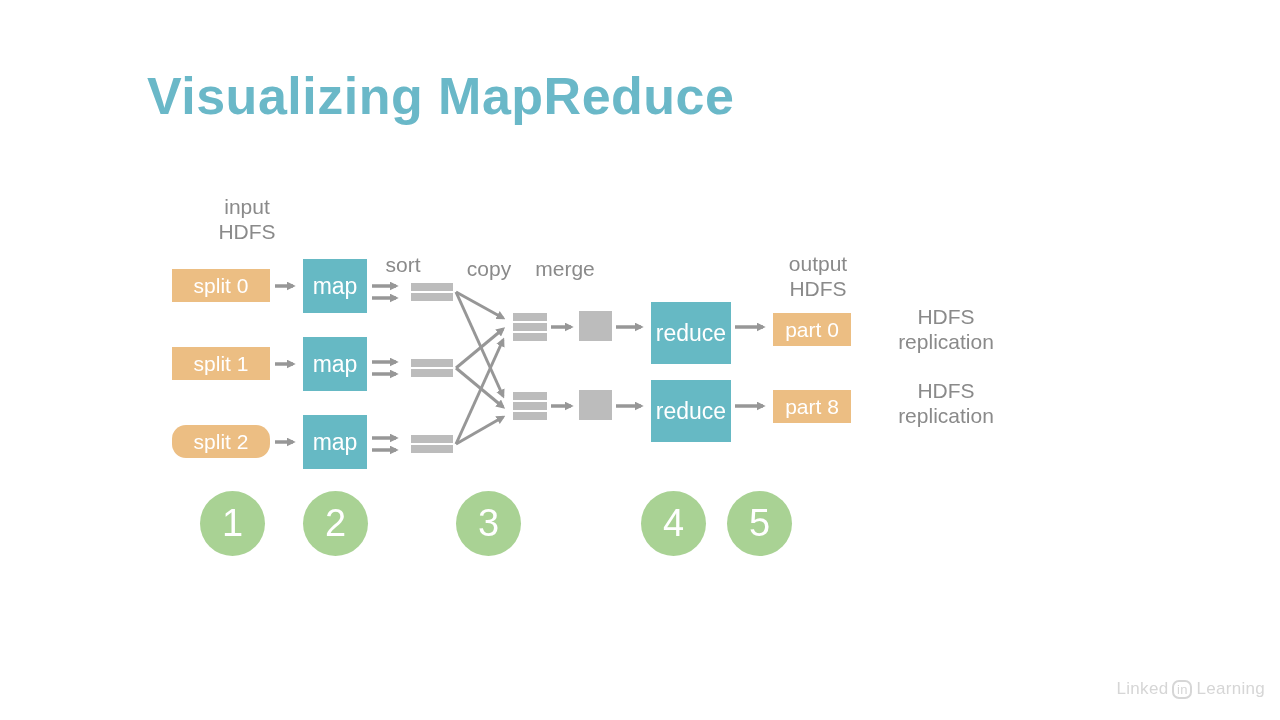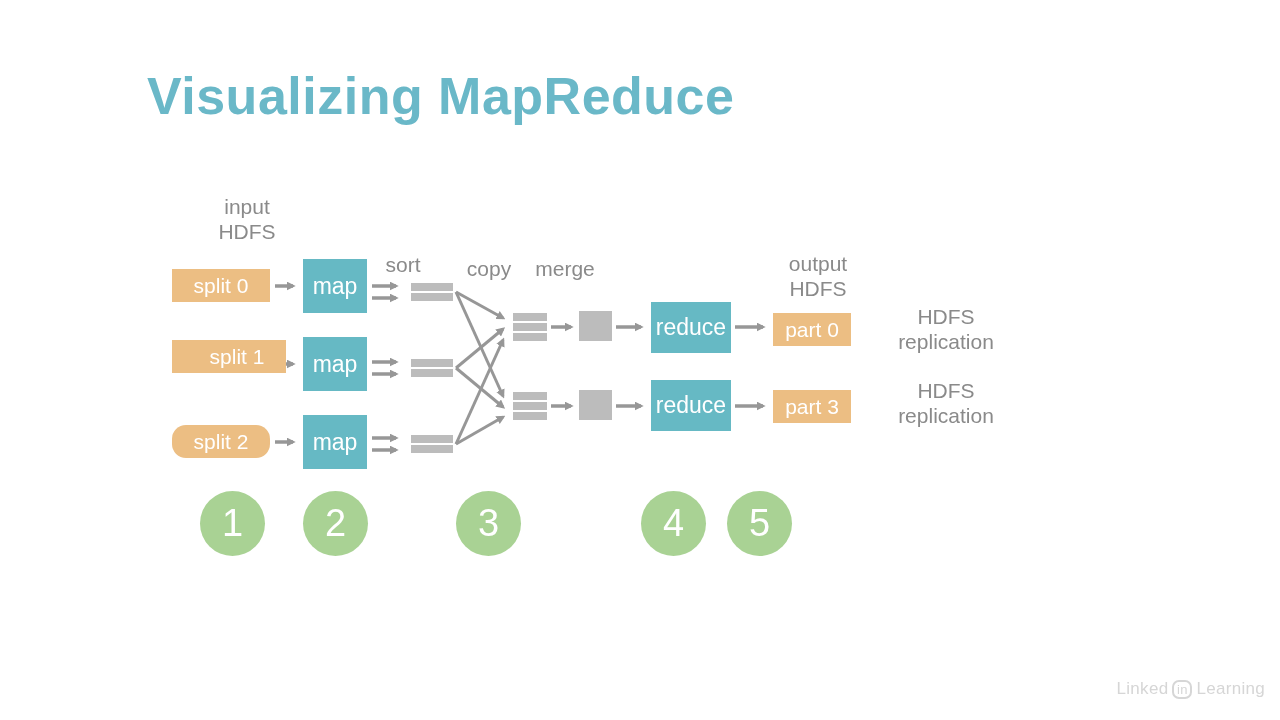--- a/index.html
+++ b/index.html
@@ -12,21 +12,21 @@
   .glabel{position:absolute; color:var(--label-gray); font-size:21px; line-height:25px;
           text-align:center; font-weight:normal;}
   .glabel .ln{display:block;}
 
   .box{position:absolute; display:flex; align-items:center; justify-content:center;
        color:#ffffff;}
   .orange{background:var(--box-orange);}
   .teal{background:var(--box-teal);}
   .split-box{left:172px; width:98px; height:33px; font-size:21px;}
   .map-box{left:303px; width:64px; height:54px; font-size:23px;}
-  .reduce-box{left:651px; width:80px; height:51px; font-size:23px;}
+  .reduce-box{left:651px; width:80px; height:62px; font-size:23px;}
   .part-box{left:773px; width:78px; height:33px; font-size:21px;}
 
   .stack{position:absolute; display:flex; flex-direction:column; gap:2px;}
   .stack .bar{height:8px; background:var(--bar-gray);}
   .sort-stack{left:411px; width:42px;}
   .merge-stack{left:513px; width:34px;}
   .gray-square{position:absolute; left:579px; width:33px; height:30px; background:var(--bar-gray);}
 
   .arrows{position:absolute; left:0; top:0; width:1280px; height:720px; pointer-events:none;}
 
@@ -96,21 +96,21 @@
       <line x1="456" y1="292" x2="503" y2="318" marker-end="url(#ah)"></line>
       <line x1="456" y1="292" x2="503" y2="396" marker-end="url(#ah)"></line>
       <line x1="456" y1="368" x2="503" y2="329" marker-end="url(#ah)"></line>
       <line x1="456" y1="368" x2="503" y2="407" marker-end="url(#ah)"></line>
       <line x1="456" y1="444" x2="503" y2="340" marker-end="url(#ah)"></line>
       <line x1="456" y1="444" x2="503" y2="417" marker-end="url(#ah)"></line>
     </g>
   </svg>
 
   <div class="box orange split-box" style="top:269px;">split 0</div>
-  <div class="box orange split-box" style="top:340px;padding-left:16px;">split 1</div>
+  <div class="box orange split-box" style="top:347px;">split 1</div>
   <div class="box orange split-box" style="top:425px;border-radius:14px;">split 2</div>
 
   <div class="box teal map-box" style="top:259px;">map</div>
   <div class="box teal map-box" style="top:337px;">map</div>
   <div class="box teal map-box" style="top:415px;">map</div>
 
   <div class="stack sort-stack" style="top:283px;">
     <div class="bar"></div>
     <div class="bar"></div>
   </div>
@@ -134,21 +134,21 @@
     <div class="bar"></div>
   </div>
 
   <div class="gray-square" style="top:311px;"></div>
   <div class="gray-square" style="top:390px;"></div>
 
   <div class="box teal reduce-box" style="top:302px;">reduce</div>
   <div class="box teal reduce-box" style="top:380px;">reduce</div>
 
   <div class="box orange part-box" style="top:313px;">part 0</div>
-  <div class="box orange part-box" style="top:390px;">part 3</div>
+  <div class="box orange part-box" style="top:390px;">part 8</div>
 
   <div class="step-circle" style="left:200px;">1</div>
   <div class="step-circle" style="left:303px;">2</div>
   <div class="step-circle" style="left:456px;">3</div>
   <div class="step-circle" style="left:641px;">4</div>
   <div class="step-circle" style="left:727px;">5</div>
 
   <div class="logo">
     <span>Linked</span>
     <span class="logo-in">in</span>

